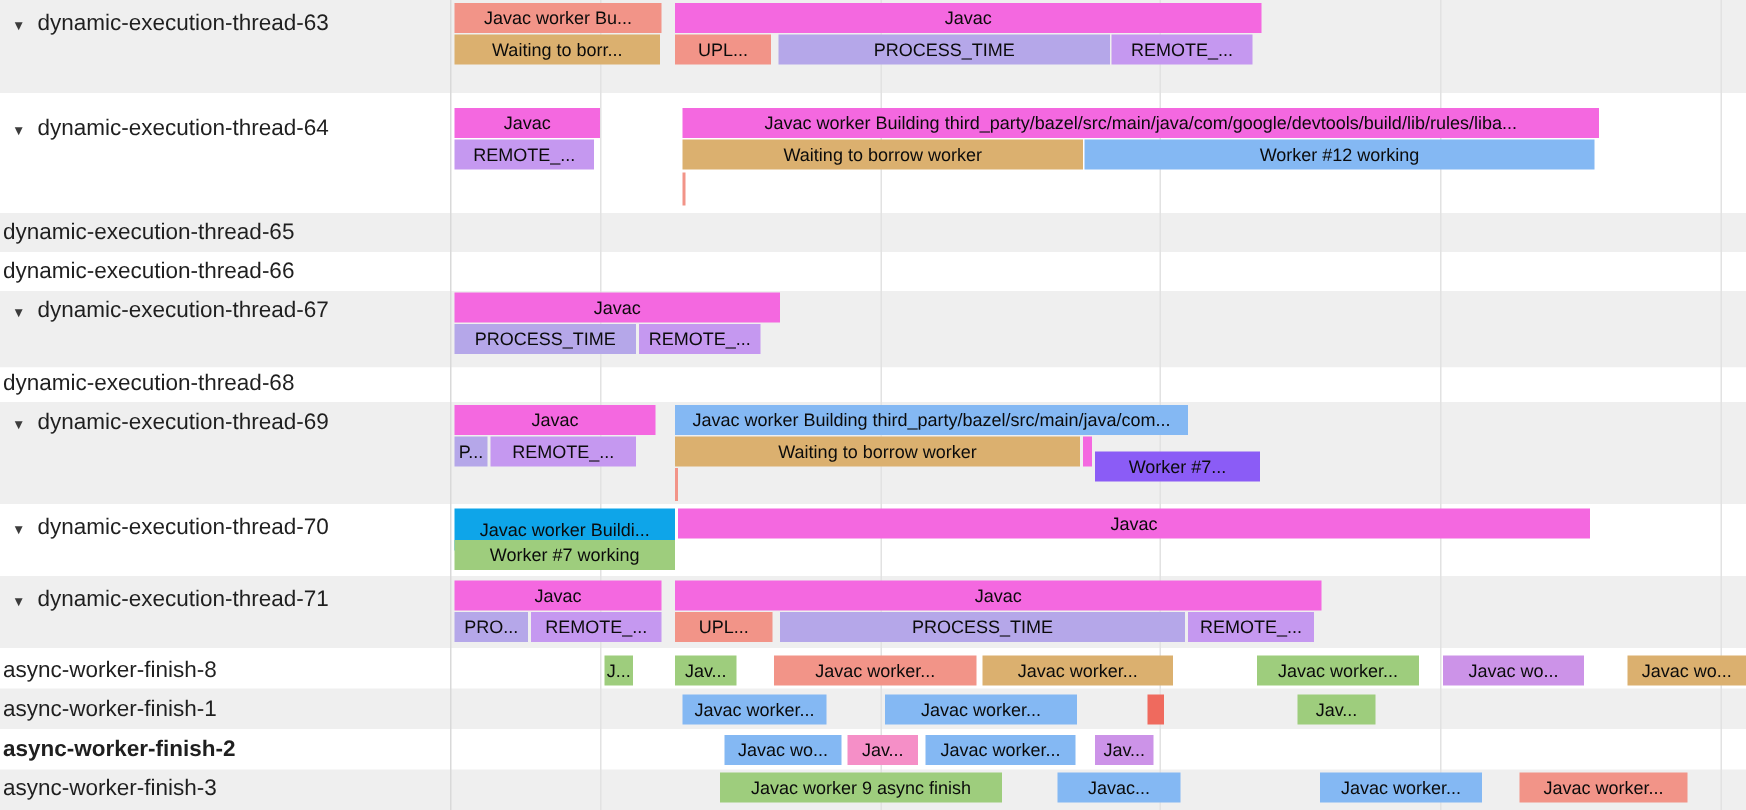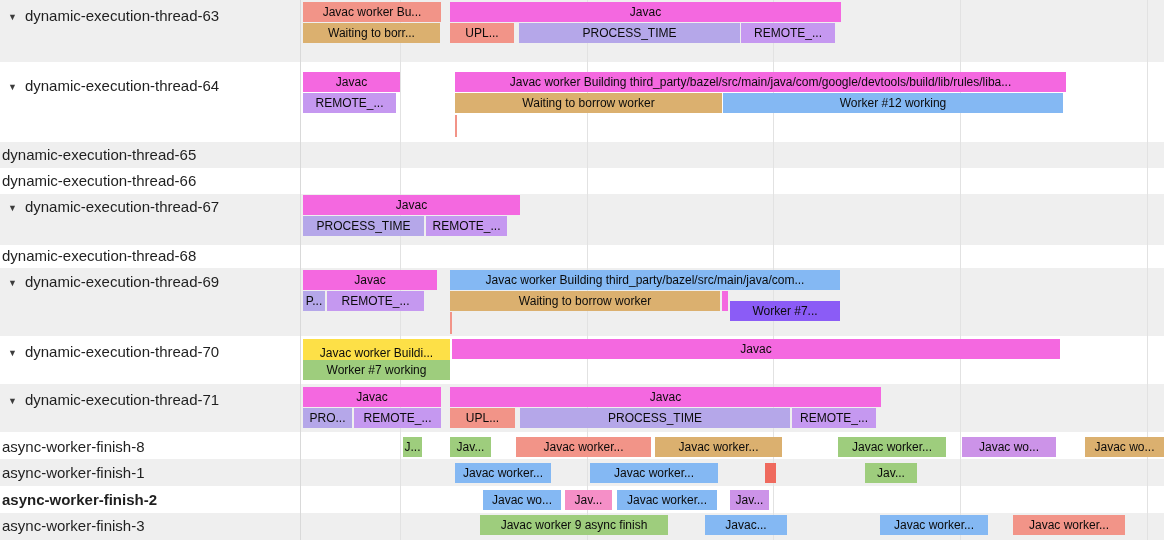--- a/index.html
+++ b/index.html
@@ -120,42 +120,42 @@
       <div class="row-label" style="top: 248px; left: 2px;">
         <span>dynamic-execution-thread-68</span>
       </div>
       <div class="row-label" style="top: 274px; left: 8px;">
         <span class="arrow">▼</span>
         <span>dynamic-execution-thread-69</span>
       </div>
       <div class="bar" style="left: 303px; top: 270px; width: 134px; height: 20px; background: rgb(244, 104, 224);">
         <span>Javac</span>
       </div>
-      <div class="bar" style="left: 450px; top: 270px; width: 390px; height: 20px; background: rgb(132, 184, 243);">
+      <div class="bar" style="left: 450px; top: 270px; width: 342px; height: 20px; background: rgb(132, 184, 243);">
         <span>Javac worker Building third_party/bazel/src/main/java/com...</span>
       </div>
       <div class="bar" style="left: 303px; top: 291px; width: 22px; height: 20px; background: rgb(181, 167, 233);">
         <span>P...</span>
       </div>
       <div class="bar" style="left: 327px; top: 291px; width: 97px; height: 20px; background: rgb(197, 152, 240);">
         <span>REMOTE_...</span>
       </div>
       <div class="bar" style="left: 450px; top: 291px; width: 270px; height: 20px; background: rgb(219, 176, 111);">
         <span>Waiting to borrow worker</span>
       </div>
       <div class="bar" style="left: 722px; top: 291px; width: 6px; height: 20px; background: rgb(244, 104, 224);"></div>
       <div class="bar" style="left: 730px; top: 301px; width: 110px; height: 20px; background: #8b5cf6;">
         <span>Worker #7...</span>
       </div>
       <div class="tick" style="left: 450px; top: 312px; height: 22px; background: rgb(242, 148, 136);"></div>
       <div class="row-label" style="top: 344px; left: 8px;">
         <span class="arrow">▼</span>
         <span>dynamic-execution-thread-70</span>
       </div>
-      <div class="bar" style="left: 303px; top: 339px; width: 147px; height: 28px; background: #fde047;">
+      <div class="bar" style="left: 303px; top: 339px; width: 147px; height: 28px; background: #0ea5e9;">
         <span>Javac worker Buildi...</span>
       </div>
       <div class="bar" style="left: 452px; top: 339px; width: 608px; height: 20px; background: rgb(244, 104, 224);">
         <span>Javac</span>
       </div>
       <div class="bar" style="left: 303px; top: 360px; width: 147px; height: 20px; background: rgb(158, 205, 125);">
         <span>Worker #7 working</span>
       </div>
       <div class="row-label" style="top: 392px; left: 8px;">
         <span class="arrow">▼</span>

